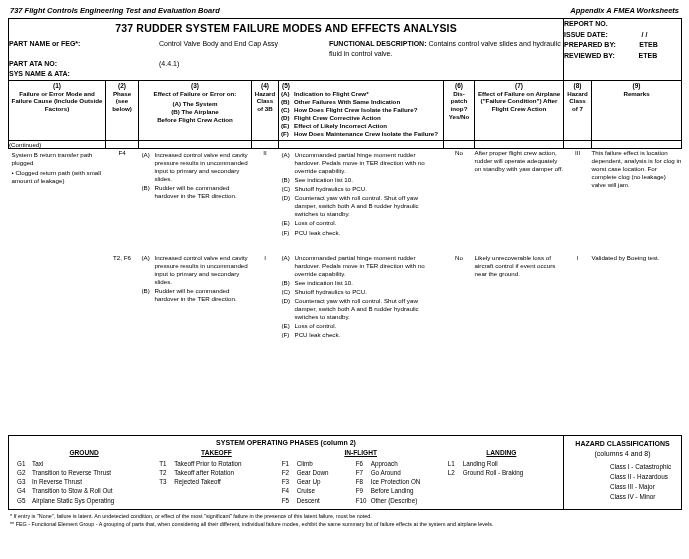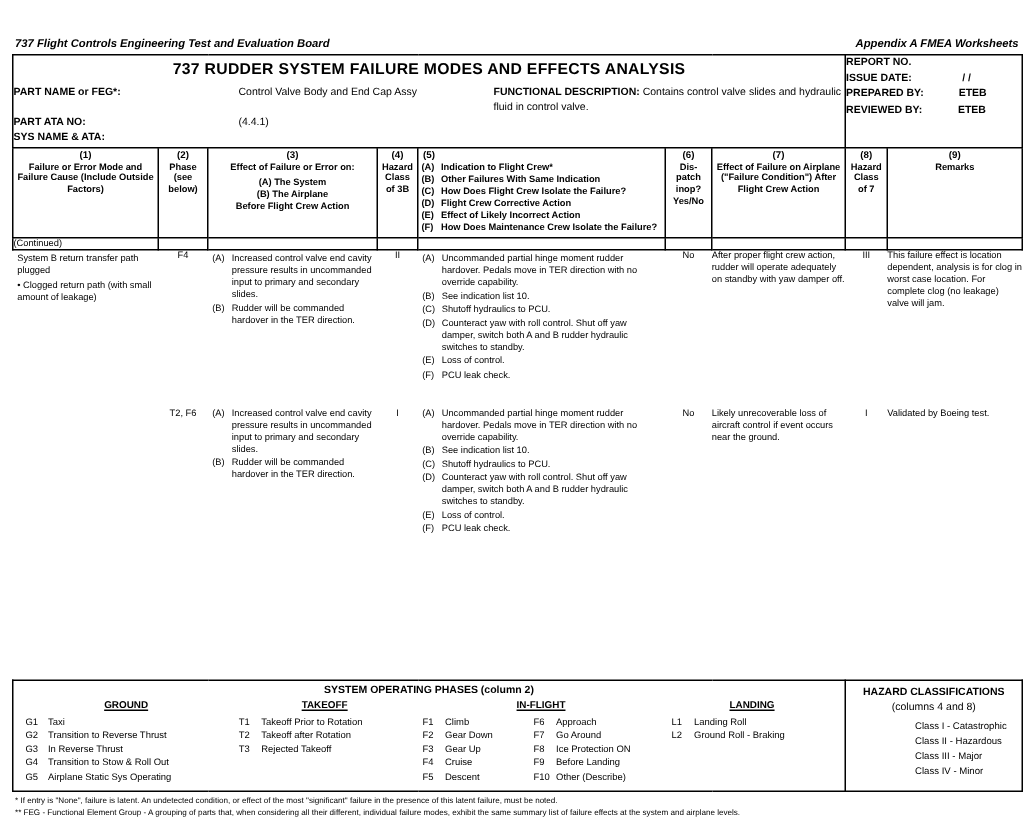--- a/index.html
+++ b/index.html
@@ -1,20 +1,20 @@
 <!DOCTYPE html>
 <html><head>
 <meta charset="utf-8">
 <style>
   html,body{margin:0;padding:0;background:#ffffff;}
   body{width:689px;height:559px;font-family:"Liberation Sans",sans-serif;color:#000;}
   .page{position:relative;width:689px;height:559px;box-sizing:border-box;padding:6px 8px 0 8px;}
 
   
-  .runhead{display:flex;justify-content:space-between;align-items:baseline;font-size:7.5px;font-style:italic;font-weight:bold;padding:0 2px 3px 2px;margin-top:18px;}
+  .runhead{display:flex;justify-content:space-between;align-items:baseline;font-size:7.5px;font-style:italic;font-weight:bold;padding:0 2px 3px 2px;}
   .runhead .right{font-weight:bold;}
 
   table.main{border-collapse:collapse;width:673px;table-layout:fixed;}
   table.main td{border:1px solid #000;vertical-align:top;padding:0;}
   .nb{border:0 !important;}
 
   
   .titlebox{padding:2px 3px 2px 3px;}
   .bigtitle{text-align:center;font-weight:bold;font-size:10.5px;margin:3px 0 5px 0;letter-spacing:.2px;}
   .kvrow{font-size:7px;font-weight:bold;line-height:1.45;}

